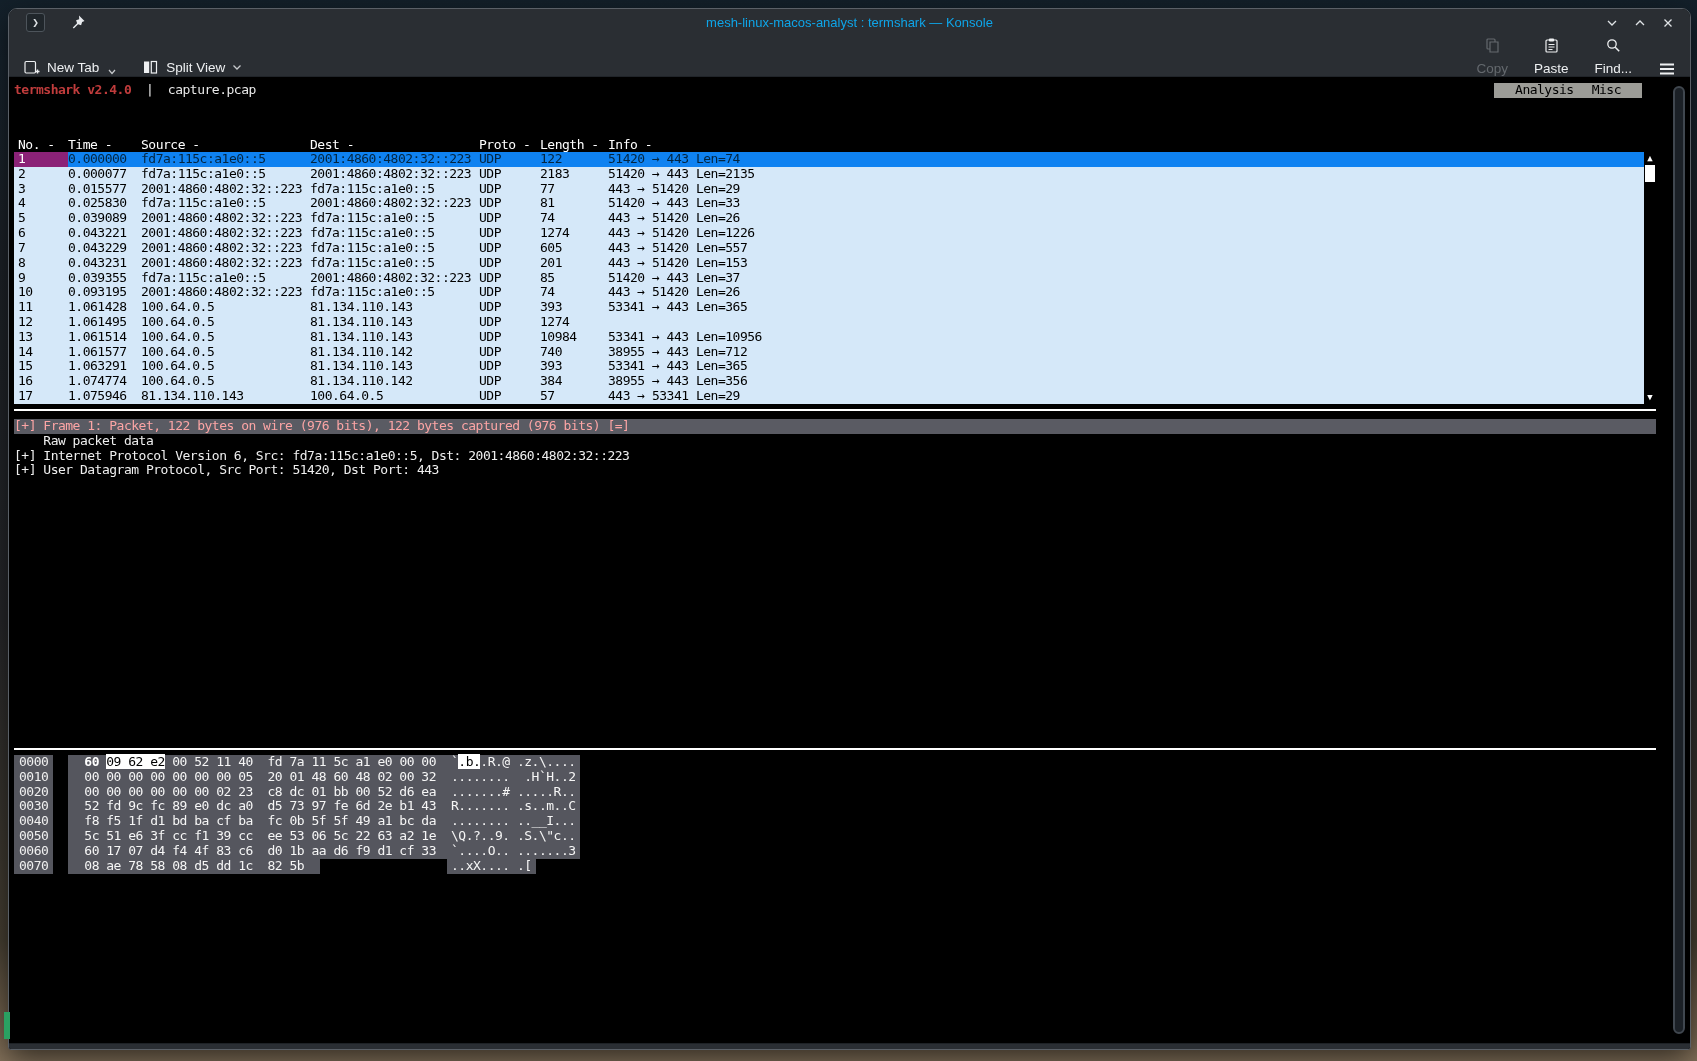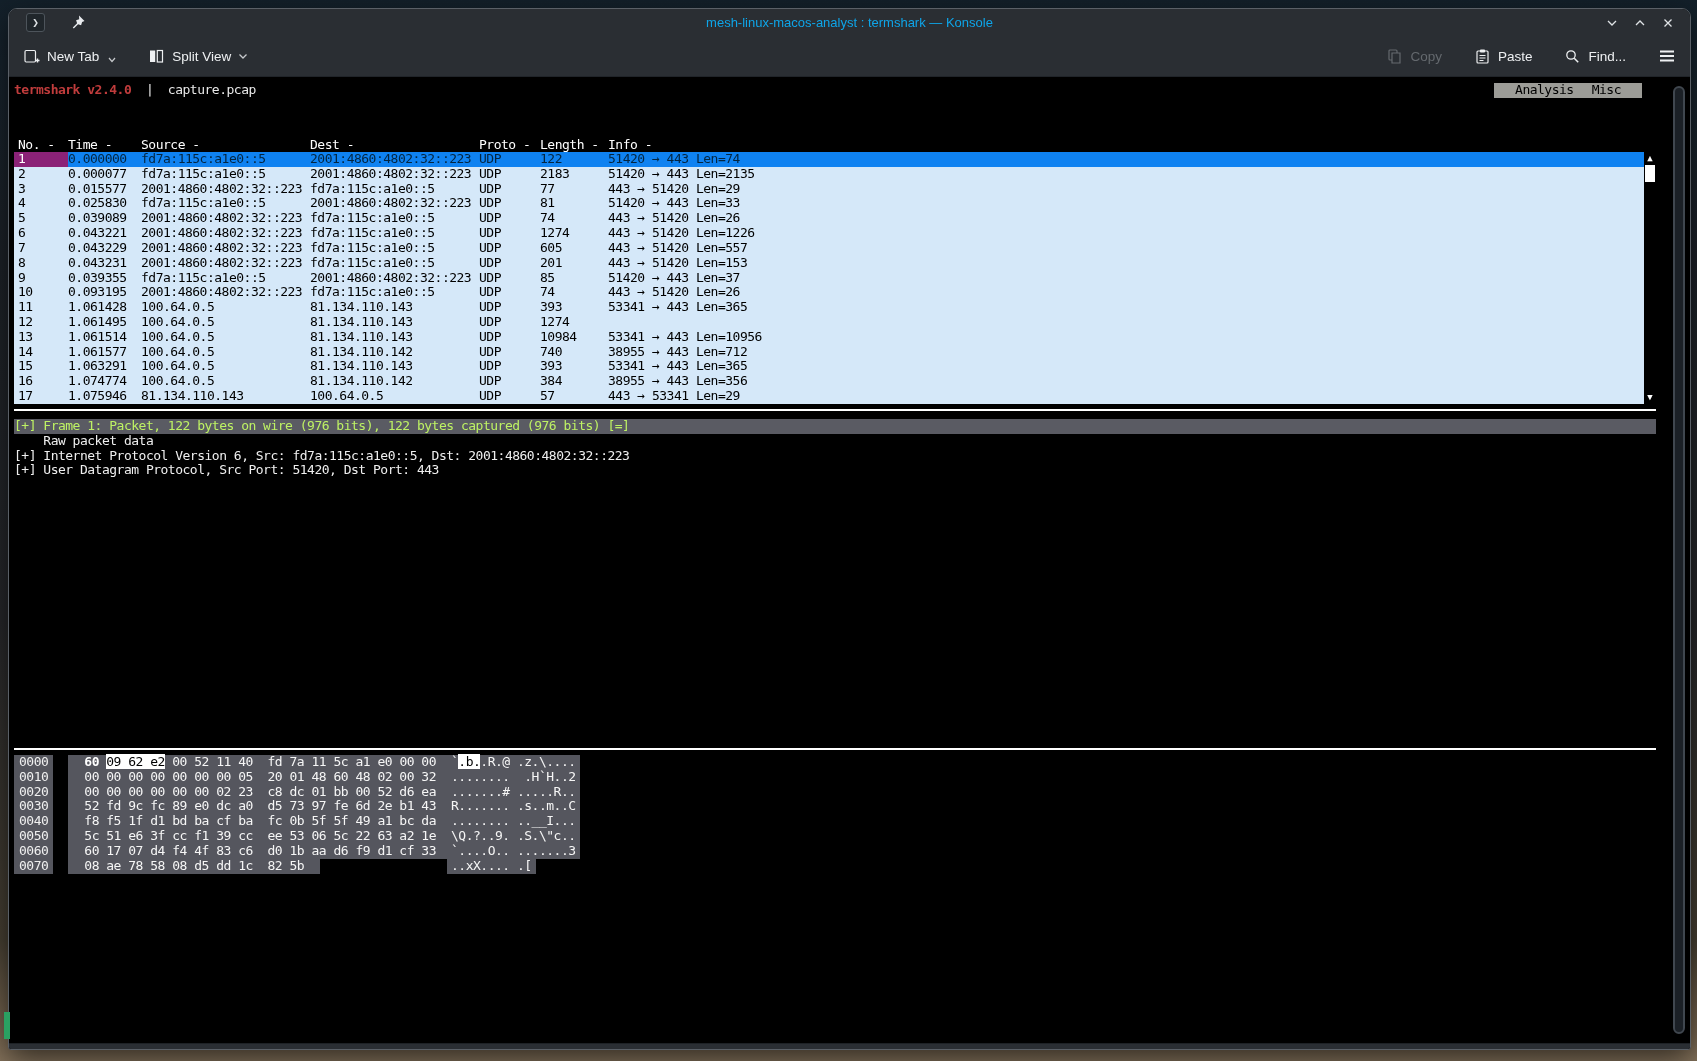--- a/index.html
+++ b/index.html
@@ -13,23 +13,23 @@
     font-family:"Liberation Sans",sans-serif;}
 
   .titlebar{height:27px;background:#2a2e33;position:relative;display:flex;align-items:center;justify-content:center;flex:0 0 auto;}
   .tb-appicon{position:absolute;left:17px;top:4px;width:19px;height:19px;background:#20262b;border:1px solid #4d545b;border-radius:3px;
     color:#dfe3e6;font-family:"DejaVu Sans Mono",monospace;font-size:11px;line-height:17px;text-align:center;box-sizing:border-box;}
   .tb-pin{position:absolute;left:60px;top:5px;width:17px;height:17px;}
   .tb-title{color:#0ea5e9;font-size:13px;}
   .tb-controls{position:absolute;right:14px;top:0;height:100%;display:flex;align-items:center;gap:11px;}
   .tb-controls .wbtn{width:17px;height:17px;display:flex;align-items:center;justify-content:center;}
 
-  .toolbar{height:40px;background:#2a2e33;border-bottom:1px solid #202429;display:flex;align-items:center;padding:0 14px;flex:0 0 auto;gap:6px;}
+  .toolbar{height:40px;background:#2a2e33;border-bottom:1px solid #202429;display:flex;align-items:flex-end;padding:0 14px;flex:0 0 auto;}
   .tbtn{display:flex;align-items:center;gap:7px;color:#eef0f2;font-size:13.5px;margin-right:26px;position:relative;}
-  .tbtn.right{margin-right:0;margin-left:26px;}
+  .tbtn.right{margin-right:0;margin-left:26px;flex-direction:column;}
   .tbtn.dis{color:#64696e;}
   .mini-caret{margin-left:2px;margin-top:8px;}
   .tspacer{flex:1;}
 
   .terminal{flex:1;background:#000;position:relative;
     font-family:"DejaVu Sans Mono",monospace;font-size:13px;letter-spacing:-0.5px;line-height:14.82px;color:#e9e9e9;}
   .ts{position:absolute;left:5px;top:6px;width:1642px;height:956px;}
 
   .ts-banner{position:absolute;left:0;top:0;white-space:pre;}
   .red{color:#c03c3c;font-weight:bold;}
@@ -54,21 +54,21 @@
   .p-scroll .up,.p-scroll .down{position:absolute;left:0;width:12px;text-align:center;font-size:9px;letter-spacing:0;color:#fff;line-height:12px;}
   .p-scroll .up{top:0;}
   .p-scroll .down{bottom:1px;}
   .p-scroll .thumb{position:absolute;top:13px;left:1px;width:10px;height:17px;background:#fff;}
 
   .hdiv{position:absolute;left:0;width:1642px;height:2px;background:#fff;}
   .div1{top:326px;} .div2{top:665px;}
 
   .d-lines{position:absolute;left:0;top:336px;width:1642px;white-space:pre;}
   .det{height:14.82px;color:#efefef;}
-  .det.dsel{background:#5a5b63;color:#bef264;}
+  .det.dsel{background:#5a5b63;color:#fca5a5;}
 
   .h-rows{position:absolute;left:0;top:672px;white-space:pre;}
   .hx-row{position:relative;height:14.82px;}
   .hx-off{display:inline-block;background:#55565e;color:#f0f0f0;padding:0 5px;margin-right:15px;}
   .hx-bytes{display:inline-block;background:#55565e;color:#f6f6f6;padding:0 16px;}
   .hx-ascii{position:absolute;left:433px;top:0;background:#55565e;color:#f6f6f6;padding:0 4px;}
   .hb{font-weight:bold;color:#ffffff;}
   .hsel{background:#ffffff;color:#000000;}
 
   .k-scroll{position:absolute;right:3px;top:7px;bottom:7px;width:15px;}

